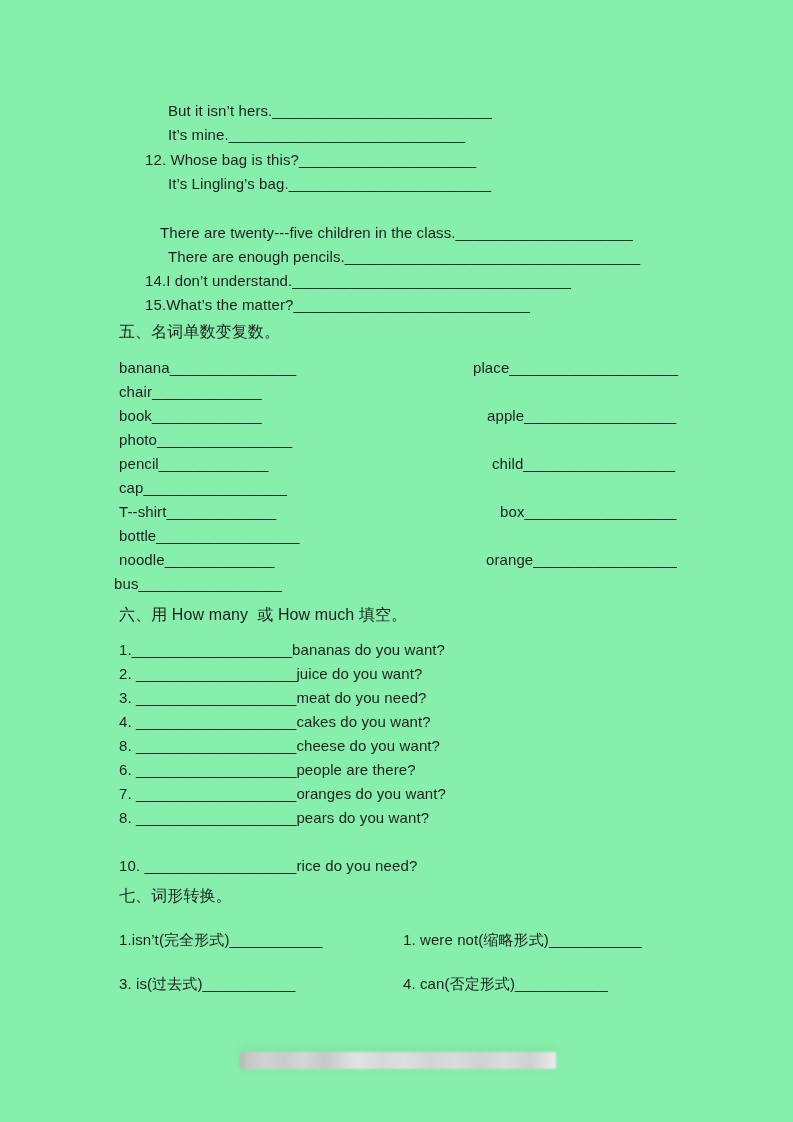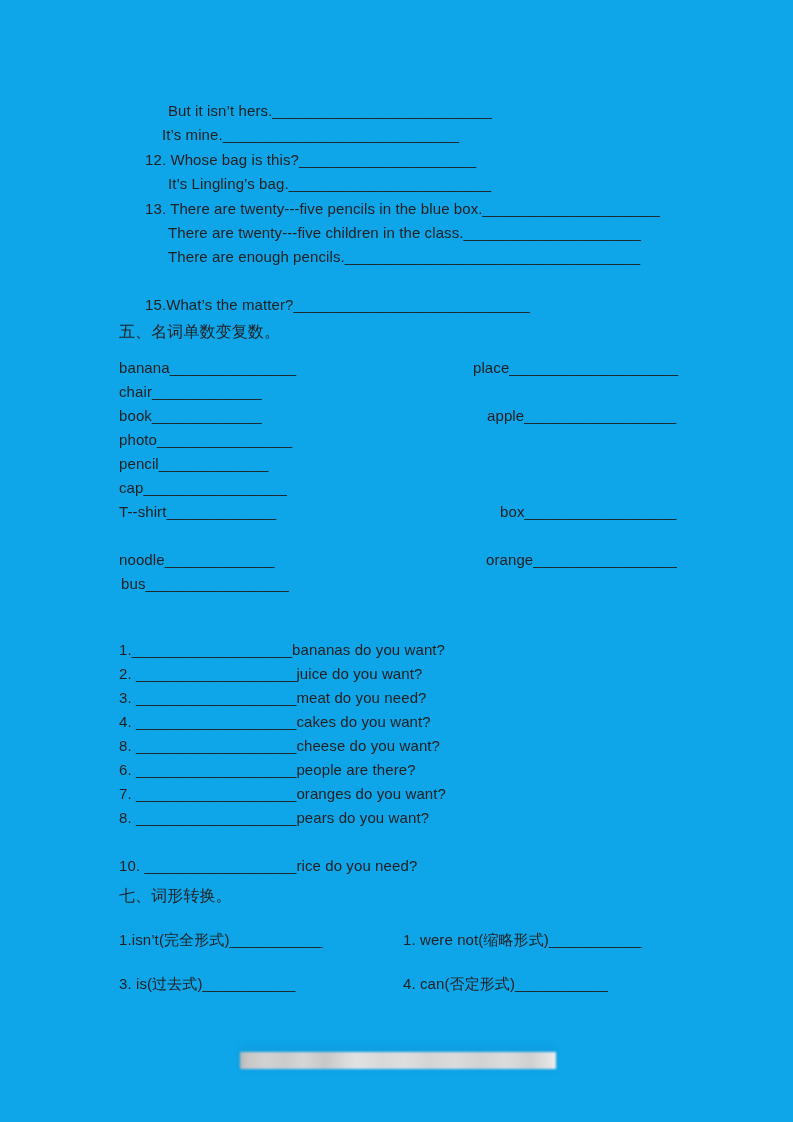--- a/index.html
+++ b/index.html
@@ -1,19 +1,19 @@
 <!DOCTYPE html>
 <html><head>
 <meta charset="utf-8">
 <style>
   html,body{margin:0;padding:0;background:#ffffff;}
   .page{
     position:relative;
     width:793px;height:1122px;
-    background:#0ea5e9;
+    background:#86efac;
     font-family:"Liberation Sans","DejaVu Sans",sans-serif;
     color:#1f1f1f;
     overflow:hidden;
     text-align:right;
   }
   .line{
     position:absolute;
     white-space:pre;
     font-size:15px;
     line-height:20px;
@@ -33,44 +33,47 @@
     border-radius:1px;
     box-shadow:0 -7px 10px rgba(0,0,0,0.04), 0 5px 8px rgba(0,0,0,0.02);
   }
 </style>
 </head>
 <body>
 
 <div class="page">
 
   <div class="line" style="left:168px;top:101px">But it isn’t hers.__________________________</div>
-  <div class="line" style="left:162px;top:125px">It’s mine.____________________________</div>
+  <div class="line" style="left:168px;top:125px">It’s mine.____________________________</div>
   <div class="line" style="left:145px;top:150px">12. Whose bag is this?_____________________</div>
   <div class="line" style="left:168px;top:174px">It’s Lingling’s bag.________________________</div>
-  <div class="line" style="left:145px;top:199px">13. There are twenty---five pencils in the blue box._____________________</div>
-  <div class="line" style="left:168px;top:223px">There are twenty---five children in the class._____________________</div>
+  <div class="line" style="left:160px;top:223px">There are twenty---five children in the class._____________________</div>
   <div class="line" style="left:168px;top:247px">There are enough pencils.___________________________________</div>
+  <div class="line" style="left:145px;top:271px">14.I don’t understand._________________________________</div>
   <div class="line" style="left:145px;top:295px">15.What’s the matter?____________________________</div>
 
   <div class="line zh" style="left:119px;top:322px">五、名词单数变复数。</div>
 
   <div class="line" style="left:119px;top:358px">banana_______________</div>
   <div class="line" style="left:473px;top:358px">place____________________</div>
   <div class="line" style="left:119px;top:382px">chair_____________</div>
   <div class="line" style="left:119px;top:406px">book_____________</div>
   <div class="line" style="left:487px;top:406px">apple__________________</div>
   <div class="line" style="left:119px;top:430px">photo________________</div>
   <div class="line" style="left:119px;top:454px">pencil_____________</div>
+  <div class="line" style="left:492px;top:454px">child__________________</div>
   <div class="line" style="left:119px;top:478px">cap_________________</div>
   <div class="line" style="left:119px;top:502px">T--shirt_____________</div>
   <div class="line" style="left:500px;top:502px">box__________________</div>
+  <div class="line" style="left:119px;top:526px">bottle_________________</div>
   <div class="line" style="left:119px;top:550px">noodle_____________</div>
   <div class="line" style="left:486px;top:550px">orange_________________</div>
-  <div class="line" style="left:121px;top:574px">bus_________________</div>
+  <div class="line" style="left:114px;top:574px">bus_________________</div>
 
+  <div class="line zh" style="left:119px;top:605px">六、用 How many  或 How much 填空。</div>
 
   <div class="line" style="left:119px;top:640px">1.___________________bananas do you want?</div>
   <div class="line" style="left:119px;top:664px">2. ___________________juice do you want?</div>
   <div class="line" style="left:119px;top:688px">3. ___________________meat do you need?</div>
   <div class="line" style="left:119px;top:712px">4. ___________________cakes do you want?</div>
   <div class="line" style="left:119px;top:736px">8. ___________________cheese do you want?</div>
   <div class="line" style="left:119px;top:760px">6. ___________________people are there?</div>
   <div class="line" style="left:119px;top:784px">7. ___________________oranges do you want?</div>
   <div class="line" style="left:119px;top:808px">8. ___________________pears do you want?</div>
   <div class="line" style="left:119px;top:856px">10. __________________rice do you need?</div>

